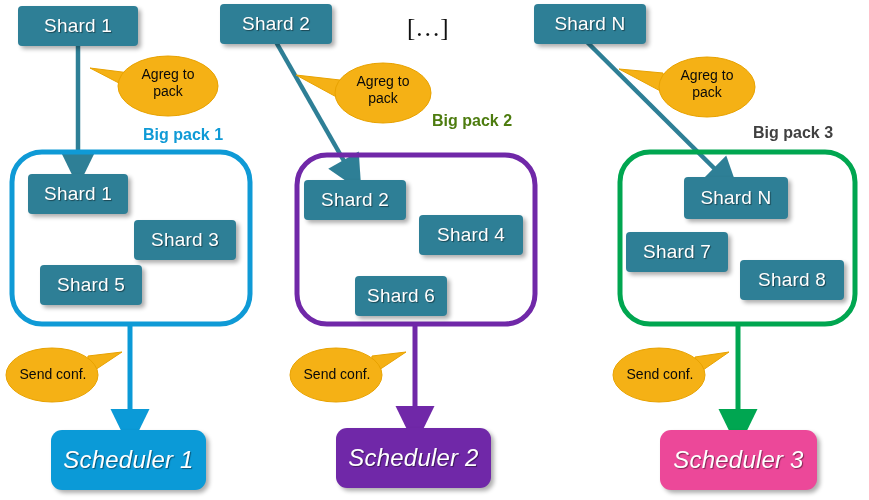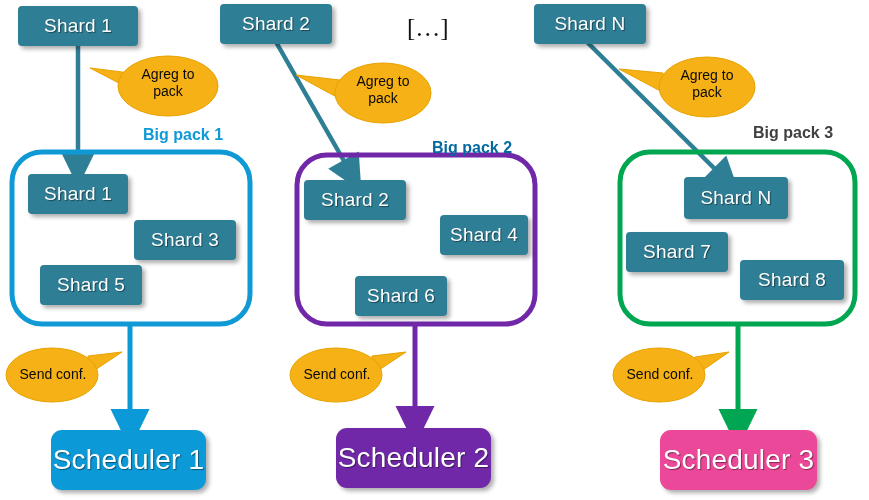--- a/index.html
+++ b/index.html
@@ -40,22 +40,23 @@
     text-shadow: 1px 1px 1px rgba(0,0,0,0.45);
     box-shadow: 3px 3px 4px rgba(0,0,0,0.32);
     white-space: nowrap;
     letter-spacing: 0.2px;
   }
   .node.shard {
     background: #2e7f96;
     font-size: 19px;
   }
   .node.scheduler {
-    font-size: 28px;
+    font-size: 24px;
     border-radius: 11px;
+    font-style: italic;
   }
 
   
   .pack-title {
     position: absolute;
     z-index: 5;
     font-size: 16px;
     font-weight: bold;
     white-space: nowrap;
   }
@@ -168,29 +169,29 @@
   <div class="callout-text" style="left:339px; top:73px; width:88px;">Agreg to
 pack</div>
   <div class="callout-text" style="left:663px; top:67px; width:88px;">Agreg to
 pack</div>
 
   <div class="callout-text" style="left:8px; top:366px; width:90px;">Send conf.</div>
   <div class="callout-text" style="left:292px; top:366px; width:90px;">Send conf.</div>
   <div class="callout-text" style="left:615px; top:366px; width:90px;">Send conf.</div>
 
   <div class="pack-title" style="left:143px; top:126px; color:#0f9ad6;">Big pack 1</div>
-  <div class="pack-title" style="left:432px; top:139px; color:#0369a1;">Big pack 2</div>
+  <div class="pack-title" style="left:432px; top:112px; color:#4d7c0f;">Big pack 2</div>
   <div class="pack-title" style="left:753px; top:124px; color:#404040;">Big pack 3</div>
 
   <div class="node shard" style="left:28px; top:174px; width:100px; height:40px;">Shard  1</div>
   <div class="node shard" style="left:134px; top:220px; width:102px; height:40px;">Shard  3</div>
   <div class="node shard" style="left:40px; top:265px; width:102px; height:40px;">Shard  5</div>
 
   <div class="node shard" style="left:304px; top:180px; width:102px; height:40px;">Shard 2</div>
-  <div class="node shard" style="left:440px; top:215px; width:88px; height:40px;">Shard  4</div>
+  <div class="node shard" style="left:419px; top:215px; width:104px; height:40px;">Shard  4</div>
   <div class="node shard" style="left:355px; top:276px; width:92px; height:40px;">Shard 6</div>
 
   <div class="node shard" style="left:684px; top:177px; width:104px; height:42px;">Shard N</div>
   <div class="node shard" style="left:626px; top:232px; width:102px; height:40px;">Shard 7</div>
   <div class="node shard" style="left:740px; top:260px; width:104px; height:40px;">Shard 8</div>
 
   <div class="node scheduler" style="left:51px; top:430px; width:155px; height:60px; background:#0b9ad7;">Scheduler 1</div>
   <div class="node scheduler" style="left:336px; top:428px; width:155px; height:60px; background:#7028a8;">Scheduler 2</div>
   <div class="node scheduler" style="left:660px; top:430px; width:157px; height:60px; background:#ec4899;">Scheduler 3</div>
 

